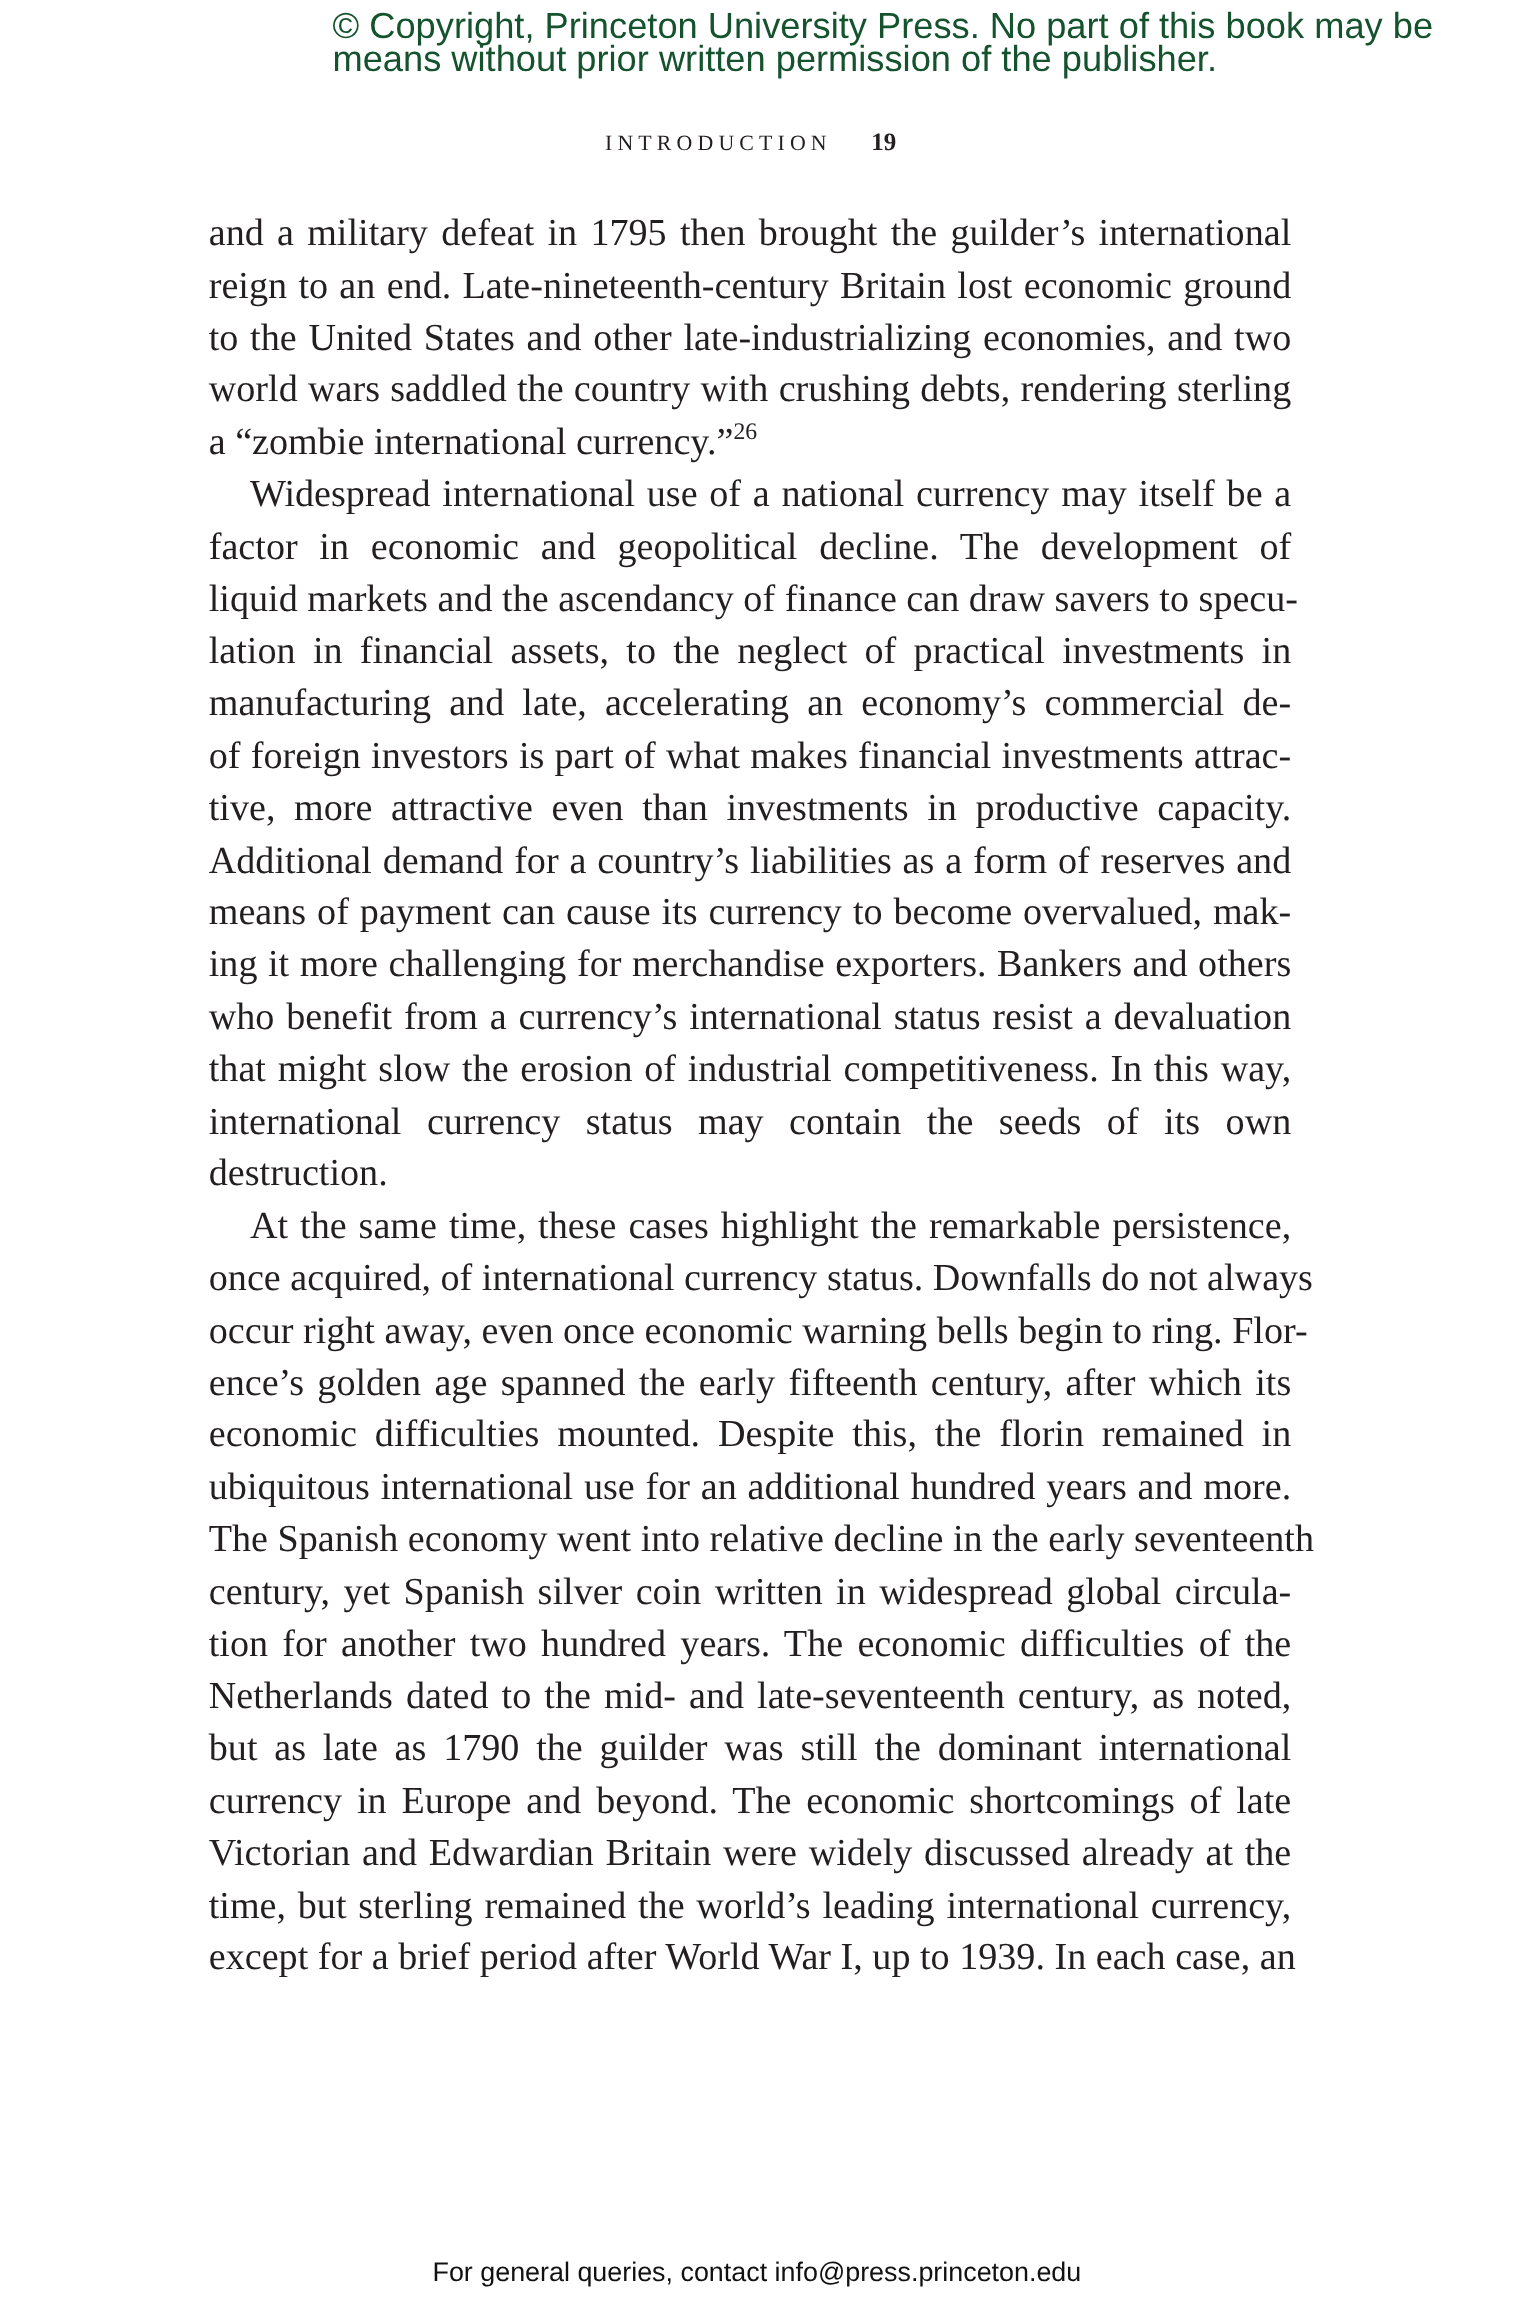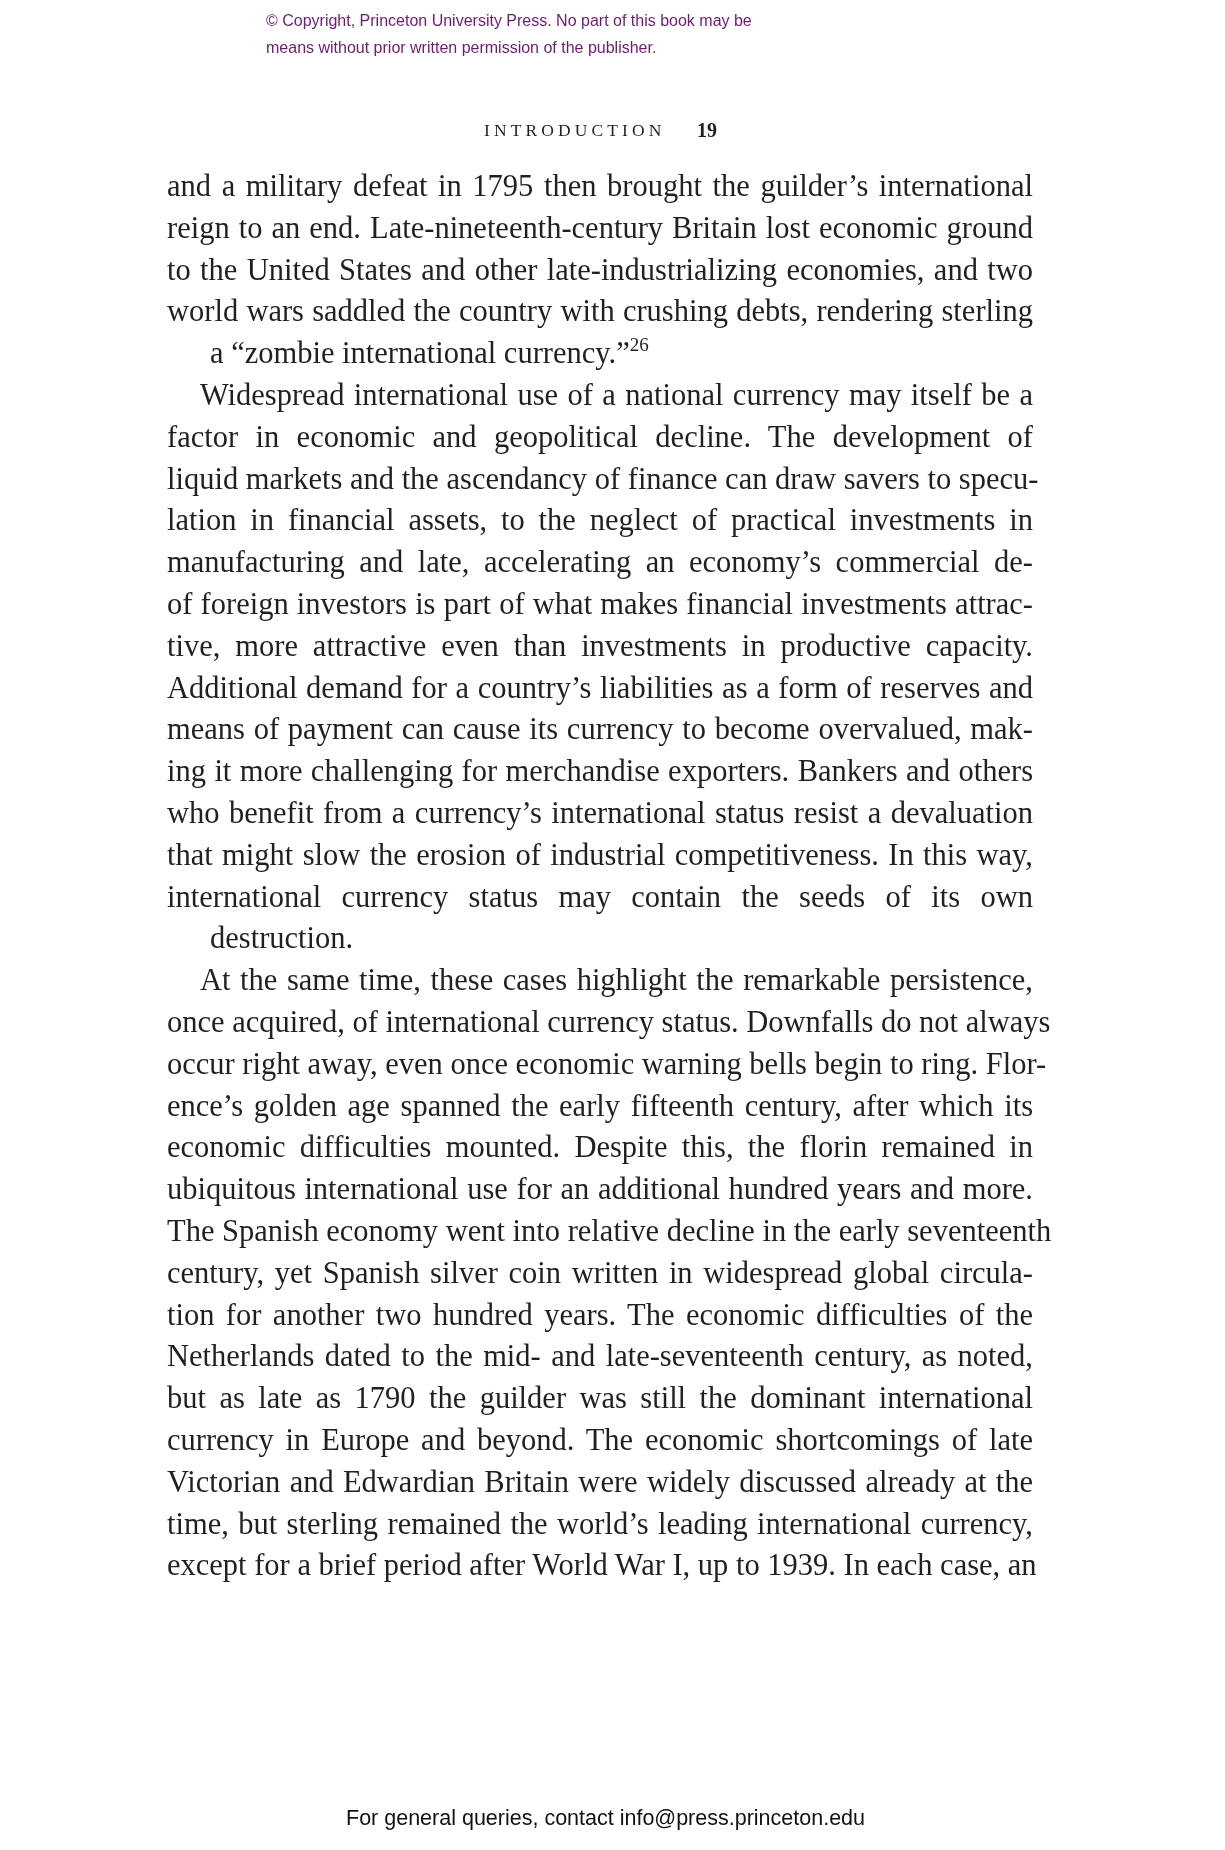--- a/index.html
+++ b/index.html
@@ -13,31 +13,31 @@
       position: relative;
       overflow: hidden;
       color: #231f20;
     }
     .copyright {
       position: absolute;
       left: 266px;
       top: 8px;
       width: 760px;
       font-family: "Liberation Sans", sans-serif;
-      font-size: 16px;
+      font-size: 29px;
       line-height: 26.5px;
-      color: #701a75;
+      color: #14532d;
     }
     .copyright .cline {
       display: block;
       white-space: nowrap;
     }
     .running-head {
       position: absolute;
-      top: 114px;
+      top: 98px;
       left: 0;
       width: 1225px;
       height: 30px;
       font-family: "Liberation Serif", serif;
       font-size: 17.5px;
       color: #231f20;
     }
     .running-head .rh-title {
       position: absolute;
       left: 484px;
@@ -67,21 +67,20 @@
       display: block;
       height: 41.8px;
       line-height: 41.8px;
       text-align: justify;
       text-align-last: justify;
       white-space: nowrap;
       overflow: visible;
     }
     .line.last {
       text-align-last: left;
-      margin-left: 43px;
     }
     .line.indent {
       padding-left: 33px;
     }
     .line sup {
       font-size: 19px;
       line-height: 0;
       vertical-align: 12px;
     }
     .footer {

